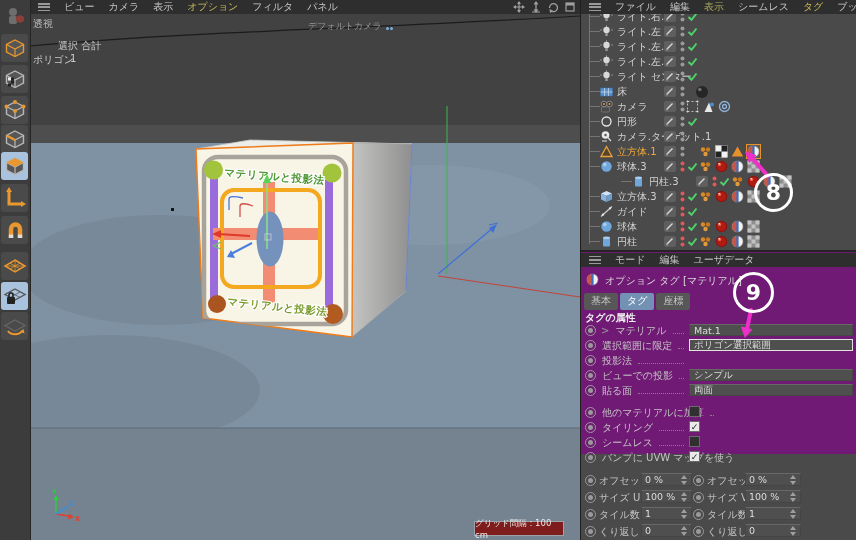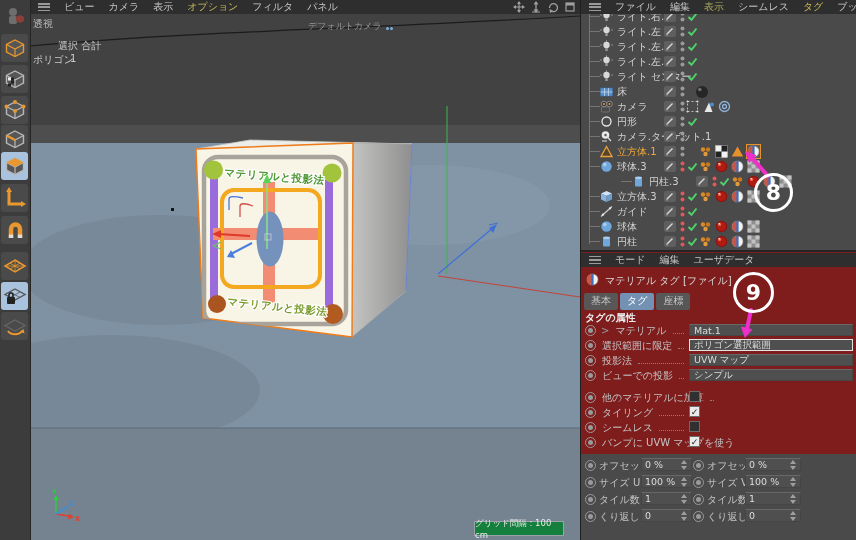--- a/index.html
+++ b/index.html
@@ -16,42 +16,42 @@
   .left-toolbar{position:absolute;left:0;top:0;width:30px;height:540px;background:#3c3c3c;border-right:1px solid #262626;z-index:5;}
   .lt-slot{position:absolute;left:1px;width:27px;height:28px;border-radius:3px;background:#4a4a4a;
            display:flex;align-items:center;justify-content:center;}
   .lt-slot.active{background:#a9c3de;}
   .lt-slot.flat{background:transparent;}
   
   .viewport{position:absolute;left:30px;top:0;width:550px;height:540px;background:#454545;}
   .vp-menubar{left:0;top:0;width:550px;height:14px;}
   .vp-nav{position:absolute;right:4px;top:1px;display:flex;gap:5px;z-index:3;}
   .vp-label{position:absolute;color:#bdbdbd;text-align:right;}
-  .grid-badge{position:absolute;left:444px;top:521px;width:88px;height:13px;background:#15803d;
+  .grid-badge{position:absolute;left:444px;top:521px;width:88px;height:13px;background:#7f1d1d;
               border:1px solid #9aa2aa;color:#e9e9e9;font-size:8.5px;display:flex;align-items:center;justify-content:center;}
   .cam-label{position:absolute;left:278px;top:20px;color:#9a9a9a;font-size:9px;display:flex;align-items:center;gap:3px;text-align:center;}
   .cam-dots i{display:inline-block;width:3px;height:3px;border-radius:50%;background:#7ab0e0;margin-left:1px;}
   
   .right{position:absolute;left:580px;top:0;width:276px;height:540px;background:#4a4a4a;border-left:1px solid #1f1f1f;box-sizing:border-box;}
   .obj-menubar{left:0;top:0;width:275px;height:14px;}
   .tree{position:absolute;left:0;top:14px;width:275px;height:236px;overflow:hidden;background:#4a4a4a;}
   .treeline{position:absolute;left:8px;top:0;bottom:6px;border-left:1px solid #747474;}
   .trow{position:absolute;left:0;width:100%;height:15px;}
   .trow .stub{position:absolute;left:8px;top:7px;width:11px;border-top:1px solid #747474;}
   .oicon{position:absolute;left:19px;top:1px;width:13px;height:13px;}
   .oname{position:absolute;left:36px;top:0;line-height:15px;color:#d2d2d2;white-space:nowrap;}
   .oname.sel{color:#f0a83a;}
   .pencil{position:absolute;left:83px;top:2px;width:12px;height:11px;}
   .dots{position:absolute;left:99px;top:2px;width:5px;height:11px;}
   .chk{position:absolute;left:106px;top:2px;width:11px;height:11px;}
   .tags{position:absolute;top:0;display:flex;gap:1px;}
   .tag{width:15px;height:15px;display:flex;align-items:center;justify-content:center;box-sizing:border-box;}
   .tag.sel{border:1px solid #e8912c;background:#5c5c5c;}
   
-  .attr{position:absolute;left:0;top:250px;width:275px;height:204px;background:#7f1d1d;border-top:2px solid #242424;box-sizing:border-box;}
+  .attr{position:absolute;left:0;top:250px;width:275px;height:204px;background:#701a75;border-top:2px solid #242424;box-sizing:border-box;}
   .attr-menubar{left:0;top:1px;width:275px;height:14px;}
   .attr-title{position:absolute;left:5px;top:21px;display:flex;align-items:center;gap:6px;color:#dadada;}
   .tabs{position:absolute;left:3px;top:41px;display:flex;gap:2px;}
   .tab{padding:1px 7px 2px;background:#575757;color:#c8c8c8;border-radius:2px;}
   .tab.active{background:#7391b3;color:#fff;}
   .section-hd{position:absolute;left:4px;top:59px;font-weight:bold;color:#ececec;}
   .arows{position:absolute;left:0;top:71px;width:275px;}
   .arow{position:relative;height:15px;display:flex;align-items:center;padding-left:4px;color:#c4c4c4;}
   .dotc{width:9px;height:9px;border:1px solid #9a9a9a;border-radius:50%;position:relative;flex:0 0 auto;}
   .dotc::after{content:"";position:absolute;inset:2px;background:#9a9a9a;border-radius:50%;}
@@ -864,21 +864,21 @@
       <span class="mi">モード</span>
           <span class="mi">編集</span>
           <span class="mi">ユーザデータ</span>
         </div>
       <div class="attr-title">
         <span id="attr-title-icon"><svg width="13" height="13">
               <circle cx="6.5" cy="6.5" r="5.5" fill="#f2f2f2" stroke="#999" stroke-width="0.5"></circle>
               <path d="M6.5,1 A5.5,5.5 0 0 0 6.5,12" fill="#c03a2a" opacity="0.85"></path>
               <path d="M6.5,1 V12" stroke="#3a6fc0" stroke-width="2.2"></path>
             </svg></span>
-        <span>マテリアル タグ [ファイル]</span>
+        <span>オプション タグ [マテリアル]</span>
       </div>
       <div class="tabs" id="attr-tabs">
           <span class="tab">基本</span>
           <span class="tab active">タグ</span>
           <span class="tab">座標</span>
         </div>
       <div class="section-hd">タグの属性</div>
       <div class="arows" id="attr-rows">
           <div class="arow">
             <span class="dotc"></span>
@@ -894,30 +894,35 @@
             <span class="alabel">選択範囲に限定</span>
             <span class="leader"></span>
             <span class="fslot">
               <span class="afield hl">ポリゴン選択範囲</span>
             </span>
           </div>
           <div class="arow">
             <span class="dotc"></span>
             <span class="alabel">投影法</span>
             <span class="leader"></span>
-            <span class="fslot">
-              <span class="afield">UVW マップ</span>
-            </span>
           </div>
           <div class="arow">
             <span class="dotc"></span>
             <span class="alabel">ビューでの投影</span>
             <span class="leader"></span>
             <span class="fslot">
               <span class="afield">シンプル</span>
+            </span>
+          </div>
+          <div class="arow">
+            <span class="dotc"></span>
+            <span class="alabel">貼る面</span>
+            <span class="leader"></span>
+            <span class="fslot">
+              <span class="afield">両面</span>
             </span>
           </div>
           <div class="gap6"></div>
           <div class="arow">
             <span class="dotc"></span>
             <span class="alabel">他のマテリアルに加算</span>
             <span class="leader"></span>
             <span class="fslot">
               <span class="cb"></span>
             </span>

